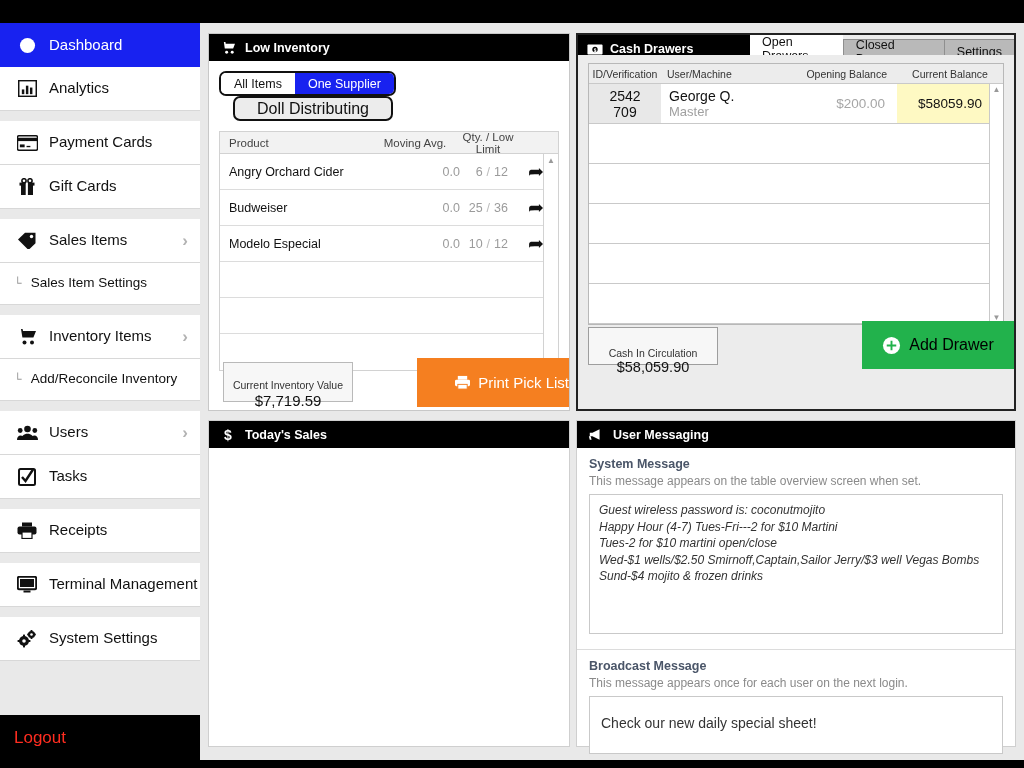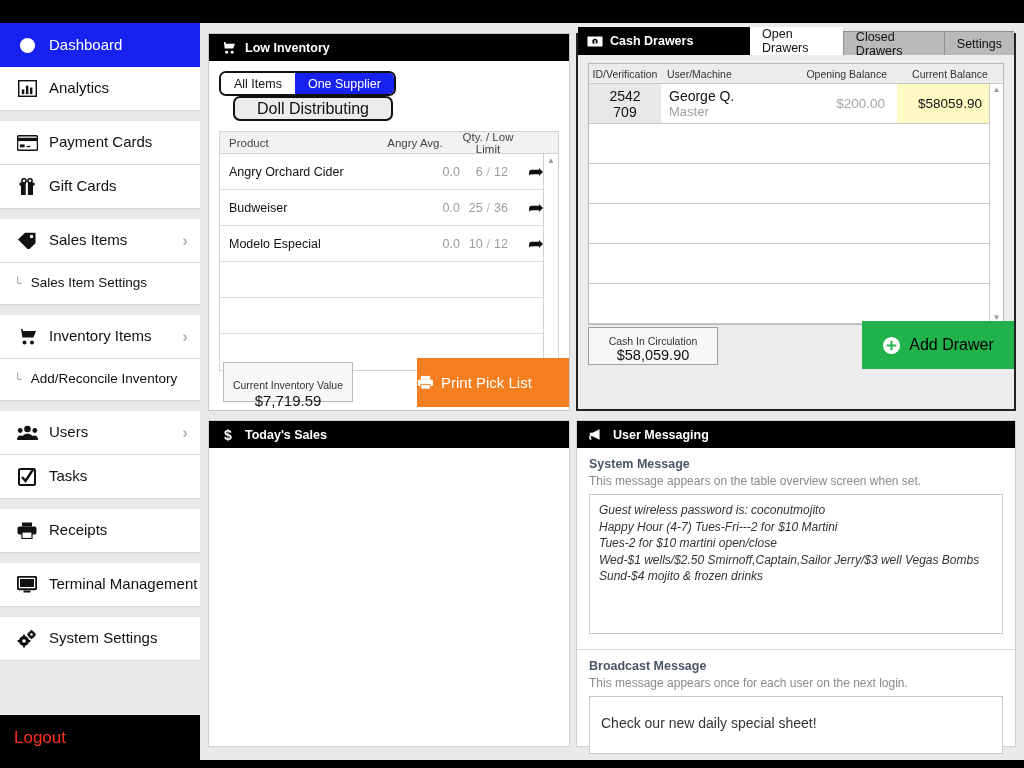--- a/index.html
+++ b/index.html
@@ -77,32 +77,32 @@
 
   .li-foot { position:absolute; left:0; bottom:0; width:100%; height:52px; }
   .val-box {
     position:absolute; left:14px; top:4px; width:130px; height:40px;
     border:1px solid #b9b9b9; background:#f7f7f7; text-align:center; padding-top:16px;
   }
   .val-box .t { font-size:10.5px; color:#333; }
   .val-box .v { font-size:15px; color:#111; margin-top:1px; }
   .orange-btn {
     position:absolute; right:0px; top:0px; width:152px; height:49px; background:#f57f20;
-    color:#fff; display:flex; align-items:center; justify-content:flex-start; font-size:15px; cursor:pointer;
+    color:#fff; display:flex; align-items:center; justify-content:flex-end; font-size:15px; cursor:pointer;
   }
   .orange-btn .ico { margin-right:7px; display:flex; }
 
   
   #sales { left:208px; top:420px; width:362px; height:327px; border:1px solid #cfcfcf; }
   #sales .panel-head .ico { font-size:14px; font-weight:bold; }
   .sales-body { height:298px; background:#fff; }
 
   
   #drawers { left:576px; top:33px; width:440px; height:378px; border:2px solid #222; background:#ececec; }
-  .cd-headrow { display:flex; height:20px; background:#ececec; align-items:flex-end; }
+  .cd-headrow { display:flex; height:20px; background:#ececec; align-items:flex-start; }
   .cd-title {
     background:#000; color:#fff; height:28px; flex:0 0 172px;
     display:flex; align-items:center; padding-left:9px; font-size:12.5px; font-weight:bold;
   }
   .cd-tabs { display:flex; align-items:flex-end; height:28px; }
   .cd-tab {
     height:24px; display:flex; align-items:center; justify-content:center;
     padding:0 12px; font-size:12.5px; color:#111; background:#b9b9b9;
     border-left:1px solid #8f8f8f; border-top:1px solid #8f8f8f; cursor:pointer;
   }
@@ -120,21 +120,21 @@
   .cd-cell-user .u1 { font-size:14px; color:#111; }
   .cd-cell-user .u2 { font-size:13px; color:#a0a0a0; }
   .cd-cell-open { flex:1 1 auto; display:flex; align-items:center; justify-content:flex-end; padding-right:12px; font-size:13.5px; color:#a6a6a6; }
   .cd-cell-cur { flex:0 0 106px; background:#fef9c3; display:flex; align-items:center; justify-content:center; font-size:13.5px; color:#111; }
   .cd-scroll { position:absolute; right:0; top:20px; bottom:0; width:14px; background:#fff; border-left:1px solid #c9c9c9;
                display:flex; flex-direction:column; justify-content:space-between; align-items:center; }
   .cd-scroll .arr { font-size:8px; color:#999; padding:2px 0; line-height:1; }
   .cd-foot { position:absolute; left:0; bottom:0; width:100%; height:50px; }
   .cd-val {
     position:absolute; left:10px; top:4px; width:130px; height:38px;
-    border:1px solid #9e9e9e; background:#f7f7f7; text-align:center; padding-top:7px;
+    border:1px solid #9e9e9e; background:#f7f7f7; text-align:center; padding-top:19px;
   }
   .cd-val .t { font-size:10.5px; color:#333; }
   .cd-val .v { font-size:14.5px; color:#111; }
   .green-btn {
     position:absolute; right:0px; top:-2px; width:152px; height:48px; background:#22b24c;
     color:#000000; display:flex; align-items:center; justify-content:center; font-size:16px; cursor:pointer;
   }
   .green-btn .ico { margin-right:8px; font-size:17px; display:flex; }
 
   
@@ -330,21 +330,21 @@
     <div class="li-body">
       <div class="seg">
         <div>All Items</div>
         <div class="on">One Supplier</div>
       </div>
       <div class="supplier-btn">Doll Distributing</div>
 
       <div class="tbl">
         <div class="tbl-head">
           <div class="c-prod">Product</div>
-          <div class="c-avg">Angry Avg.</div>
+          <div class="c-avg">Moving Avg.</div>
           <div class="c-qty">Qty. / Low Limit</div>
         </div>
         <div id="li-rows">
             <div class="tr">
               <div class="c-prod">Angry Orchard Cider</div>
               <div class="c-avg">0.0</div>
               <div class="c-qty"><span>6</span><span class="sl">/</span><span>12</span></div>
               <div class="c-act">➦</div>
             </div>
             <div class="tr">

